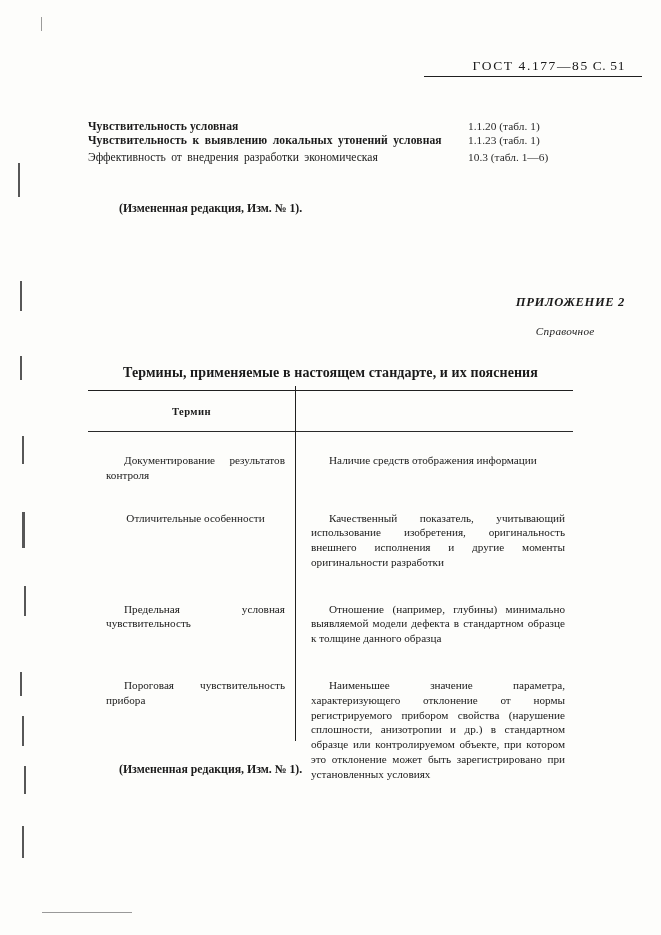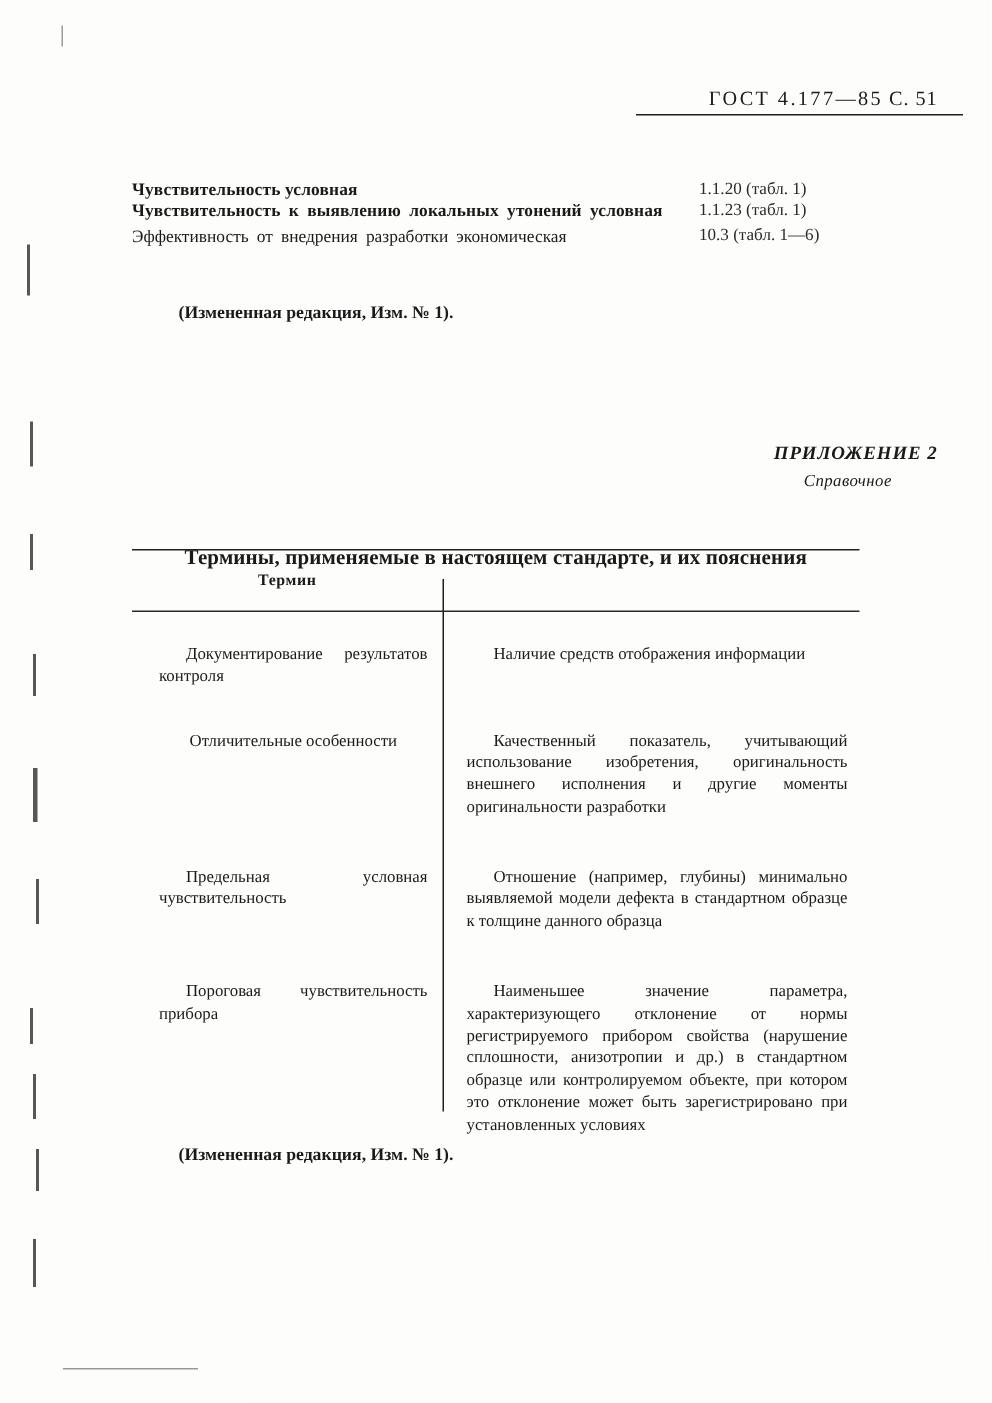--- a/index.html
+++ b/index.html
@@ -58,20 +58,21 @@
     position: absolute;
     top: 120px;
     left: 88px;
     width: 560px;
     font-size: 11.6px;
   }
   .item-row {
     display: flex;
     align-items: flex-start;
     margin-bottom: 1px;
+    justify-content: space-between;
   }
   .item-left {
     width: 372px;
     padding-right: 6px;
   }
   .item-left.bold {
     font-weight: bold;
     letter-spacing: 0.1px;
   }
   .item-right {
@@ -104,39 +105,39 @@
     text-align: left;
     font-style: italic;
     font-weight: bold;
     font-size: 12.6px;
     letter-spacing: 0.6px;
   }
   .appendix .sub {
     font-weight: normal;
     font-size: 11.2px;
     letter-spacing: 0.3px;
-    margin-top: 5px;
+    margin-top: 15px;
     padding-left: 20px;
   }
 
   
   .table-title {
     position: absolute;
     top: 365px;
     left: 0;
     width: 661px;
     text-align: center;
     font-weight: bold;
     font-size: 14px;
     letter-spacing: 0.1px;
   }
 
   .tbl {
     position: absolute;
-    top: 366px;
+    top: 390px;
     left: 88px;
     width: 485px;
   }
   .rule {
     height: 1px;
     background: #202020;
     width: 100%;
   }
   .rule.thin {
     height: 1px;

